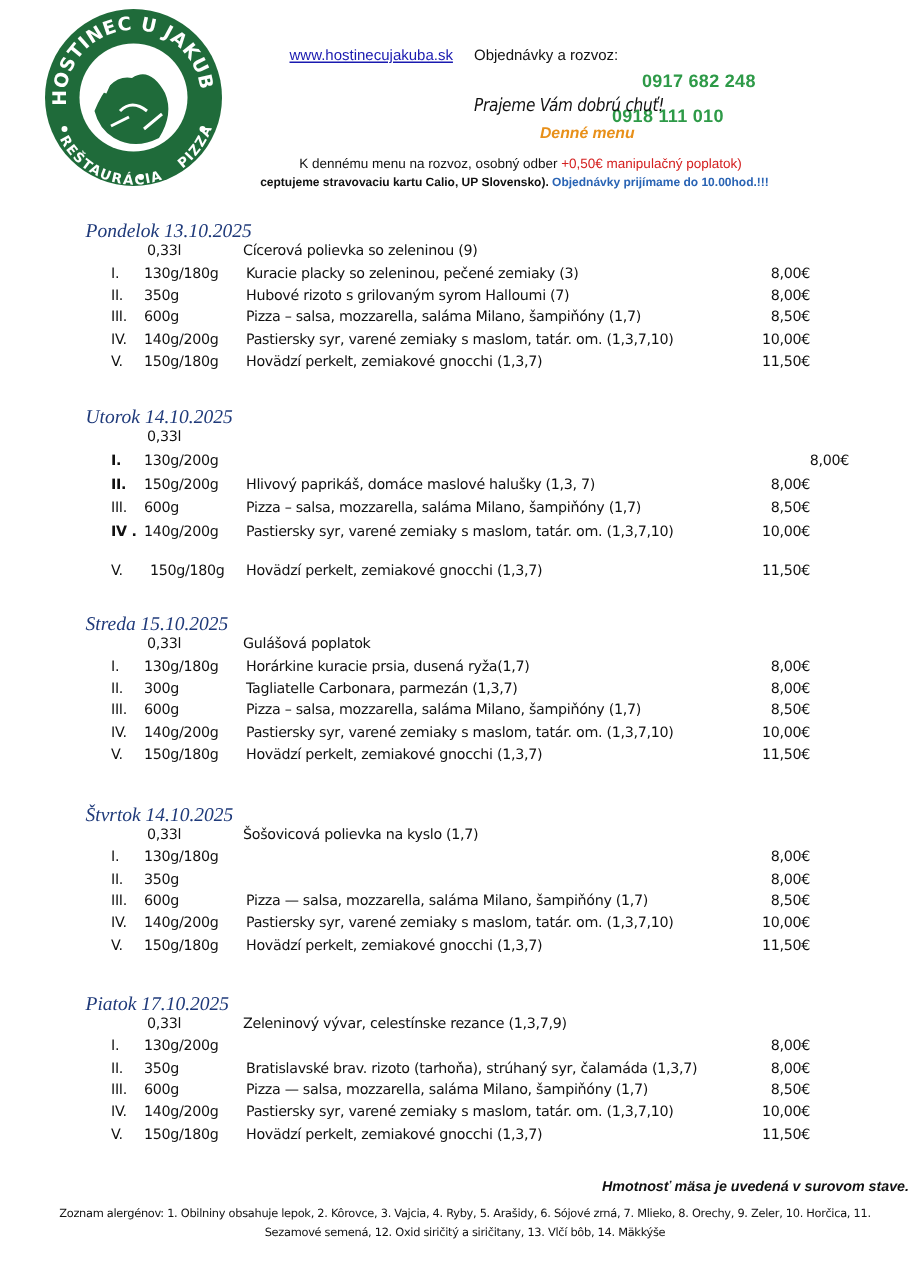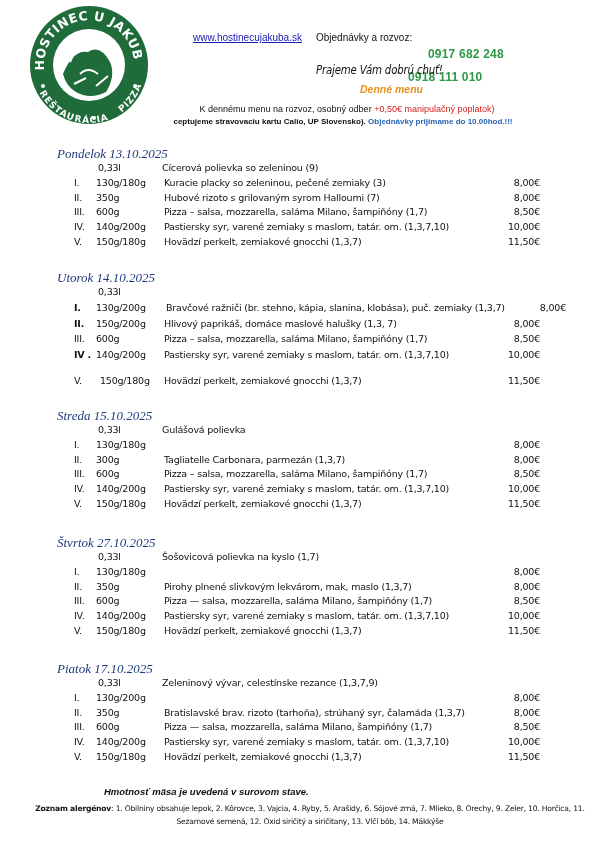--- a/index.html
+++ b/index.html
@@ -23,23 +23,23 @@
     .day-title { position: absolute; left: 57px; top: 0; font-family: Liberation Serif, serif; font-style: italic; font-size: 13px; color: #1f3a7a; }
     .row { position: absolute; left: 0; width: 606px; height: 15px; font-size: 9.5px; font-family: "DejaVu Sans", sans-serif; color: #111; white-space: nowrap; letter-spacing: -0.2px; }
     .row .num { position: absolute; left: 74px; }
     .row .num.bold { font-weight: bold; }
     .row .w { position: absolute; left: 96px; }
     .row .d { position: absolute; left: 164px; }
     .row .p { position: absolute; right: 66px; text-align: right; }
     .row.soup .w { left: 98px; }
     .row.soup .d { left: 162px; }
 
-    .footer-note { position: absolute; left: 0; width: 606px; top: 786px; text-align: left; font-size: 9.5px; font-weight: bold; font-style: italic; color: #111; padding-left: 104px; box-sizing: border-box; }
+    .footer-note { position: absolute; left: 0; width: 606px; top: 786px; text-align: right; font-size: 9.5px; font-weight: bold; font-style: italic; color: #111; padding-left: 104px; box-sizing: border-box; }
     .footer-alg { position: absolute; left: 30px; width: 560px; top: 802px; text-align: center; font-size: 7.6px; line-height: 13px; color: #111; font-family: "DejaVu Sans", sans-serif; letter-spacing: -0.2px; }
-    .footer-alg b { font-weight: bold; margin-top: 24px; }
+    .footer-alg b { font-weight: normal; margin-top: 24px; }
   </style>
 </head>
 <body>
 
 <div class="logo">
   <svg width="122" height="122" viewBox="0 0 122 122">
     <defs>
       <path id="arcTop" d="M 16 61 A 45 45 0 0 1 106 61"></path>
       <path id="arcBot" d="M 14 64 A 47 47 0 0 0 108 64"></path>
     </defs>
@@ -114,21 +114,20 @@
       </div>
     </div>
     <div class="day" style="top: 270px;">
       <div class="day-title">Utorok 14.10.2025</div>
       <div class="row soup" style="top: 16px;">
         <span class="w">0,33l</span>
       </div>
       <div class="row" style="top: 31.8px;">
         <span class="num bold">I.</span>
         <span class="w">130g/200g</span>
-        <span class="d" style="left:166px">Bravčové ražniči (br. stehno, kápia, slanina, klobása), puč. zemiaky (1,3,7)</span>
         <span class="p" style="right:40px">8,00€</span>
       </div>
       <div class="row" style="top: 47.6px;">
         <span class="num bold">II.</span>
         <span class="w">150g/200g</span>
         <span class="d">Hlivový paprikáš, domáce maslové halušky (1,3, 7)</span>
         <span class="p">8,00€</span>
       </div>
       <div class="row" style="top: 63.4px;">
         <span class="num">III.</span>
@@ -146,25 +145,26 @@
         <span class="num">V.</span>
         <span class="w" style="left:100px">150g/180g</span>
         <span class="d">Hovädzí perkelt, zemiakové gnocchi  (1,3,7)</span>
         <span class="p">11,50€</span>
       </div>
     </div>
     <div class="day" style="top: 408px;">
       <div class="day-title">Streda 15.10.2025</div>
       <div class="row soup" style="top: 16px;">
         <span class="w">0,33l</span>
-        <span class="d">Gulášová polievka</span>
+        <span class="d">Gulášová poplatok</span>
       </div>
       <div class="row" style="top: 30.8px;">
         <span class="num">I.</span>
         <span class="w">130g/180g</span>
+        <span class="d">Horárkine kuracie prsia, dusená ryža(1,7)</span>
         <span class="p">8,00€</span>
       </div>
       <div class="row" style="top: 45.6px;">
         <span class="num">II.</span>
         <span class="w">300g</span>
         <span class="d">Tagliatelle Carbonara, parmezán (1,3,7)</span>
         <span class="p">8,00€</span>
       </div>
       <div class="row" style="top: 60.4px;">
         <span class="num">III.</span>
@@ -179,34 +179,33 @@
         <span class="p">10,00€</span>
       </div>
       <div class="row" style="top: 90px;">
         <span class="num">V.</span>
         <span class="w">150g/180g</span>
         <span class="d">Hovädzí perkelt, zemiakové gnocchi  (1,3,7)</span>
         <span class="p">11,50€</span>
       </div>
     </div>
     <div class="day" style="top: 535px;">
-      <div class="day-title">Štvrtok 27.10.2025</div>
+      <div class="day-title">Štvrtok 14.10.2025</div>
       <div class="row soup" style="top: 16px;">
         <span class="w">0,33l</span>
         <span class="d">Šošovicová polievka na kyslo (1,7)</span>
       </div>
       <div class="row" style="top: 30.8px;">
         <span class="num">I.</span>
         <span class="w">130g/180g</span>
         <span class="p">8,00€</span>
       </div>
       <div class="row" style="top: 45.6px;">
         <span class="num">II.</span>
         <span class="w">350g</span>
-        <span class="d">Pirohy plnené slivkovým lekvárom, mak, maslo (1,3,7)</span>
         <span class="p">8,00€</span>
       </div>
       <div class="row" style="top: 60.4px;">
         <span class="num">III.</span>
         <span class="w">600g</span>
         <span class="d">Pizza — salsa, mozzarella, saláma Milano, šampiňóny    (1,7)</span>
         <span class="p">8,50€</span>
       </div>
       <div class="row" style="top: 75.2px;">
         <span class="num">IV.</span>

